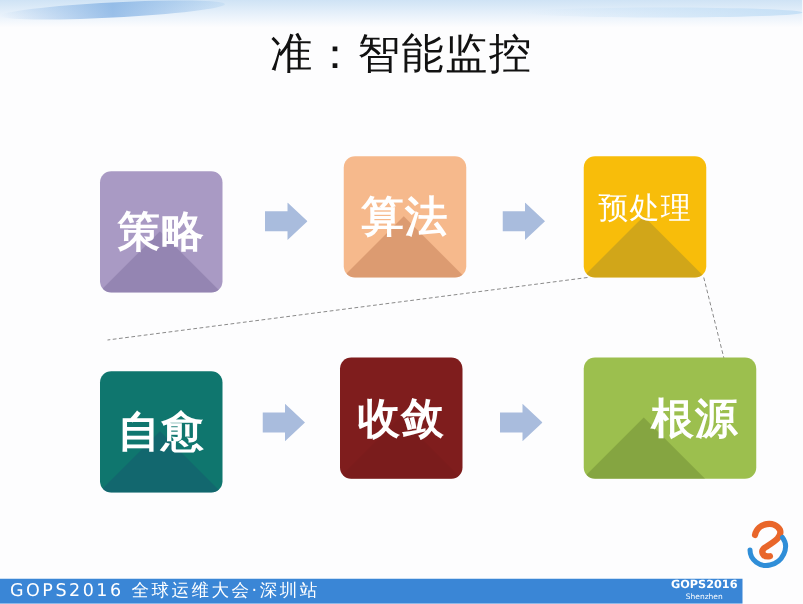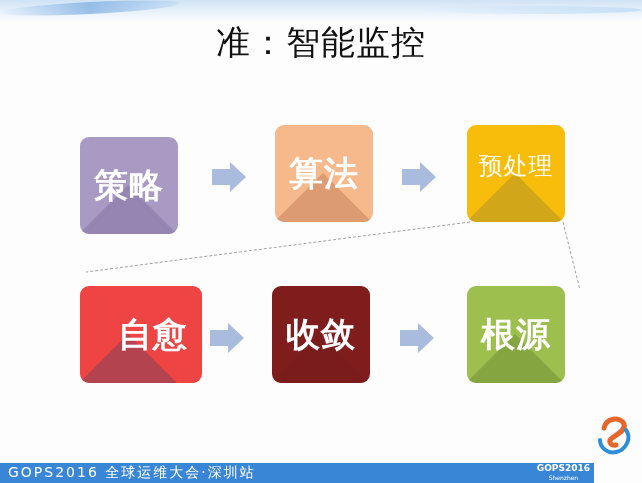--- a/index.html
+++ b/index.html
@@ -50,35 +50,35 @@
 <div class="box small" style="left:467px;top:125px;background:#f8bd0a;font-family:Liberation Mono, monospace;">
   <div class="shadow" style="background:#6a6a40;"></div>
   <span class="label" style="margin-top:-16px;">预处理</span>
 </div>
 
 <svg class="dash" style="left:0;top:0;" width="642" height="483">
   <line x1="470" y1="222" x2="86" y2="272" stroke="#8a8a8a" stroke-width="0.8" stroke-dasharray="3,2"></line>
   <line x1="563" y1="222" x2="580" y2="290" stroke="#8a8a8a" stroke-width="0.8" stroke-dasharray="3,2"></line>
 </svg>
 
-<div class="box" style="left:80px;top:286px;background:#ef4444;padding-left:24px;">
+<div class="box" style="left:80px;top:297px;background:#0f766e;">
   <div class="shadow" style="background:#1e3f70;"></div>
   <span class="label">自愈</span>
 </div>
 <svg class="arrow" style="left:210px;top:323px;" viewBox="0 0 34 30">
     <polygon points="0,7 18,7 18,0 34,15 18,30 18,23 0,23" fill="#a9bcdd"></polygon>
   </svg>
 <div class="box" style="left:272px;top:286px;background:#7f1d1d;">
   <div class="shadow" style="background:#6e1c1c;"></div>
   <span class="label">收敛</span>
 </div>
 <svg class="arrow" style="left:400px;top:323px;" viewBox="0 0 34 30">
     <polygon points="0,7 18,7 18,0 34,15 18,30 18,23 0,23" fill="#a9bcdd"></polygon>
   </svg>
-<div class="box" style="left:467px;top:286px;background:#9cbf4e;">
+<div class="box" style="left:467px;top:286px;background:#9cbf4e;padding-left:40px;">
   <div class="shadow" style="background:#4a6220;"></div>
   <span class="label">根源</span>
 </div>
 
 <svg class="logo" viewBox="0 0 38 44">
   <path d="M8,14 C10,4 24,2 28,10 C30,16 22,20 16,24 C12,27 14,32 20,31" fill="none" stroke="#e9662a" stroke-width="5" stroke-linecap="round"></path>
   <path d="M30,16 C36,24 30,36 20,38 C12,40 4,34 4,26" fill="none" stroke="#2f8ed8" stroke-width="4" stroke-linecap="round"></path>
 </svg>
 
 <div class="footer">

